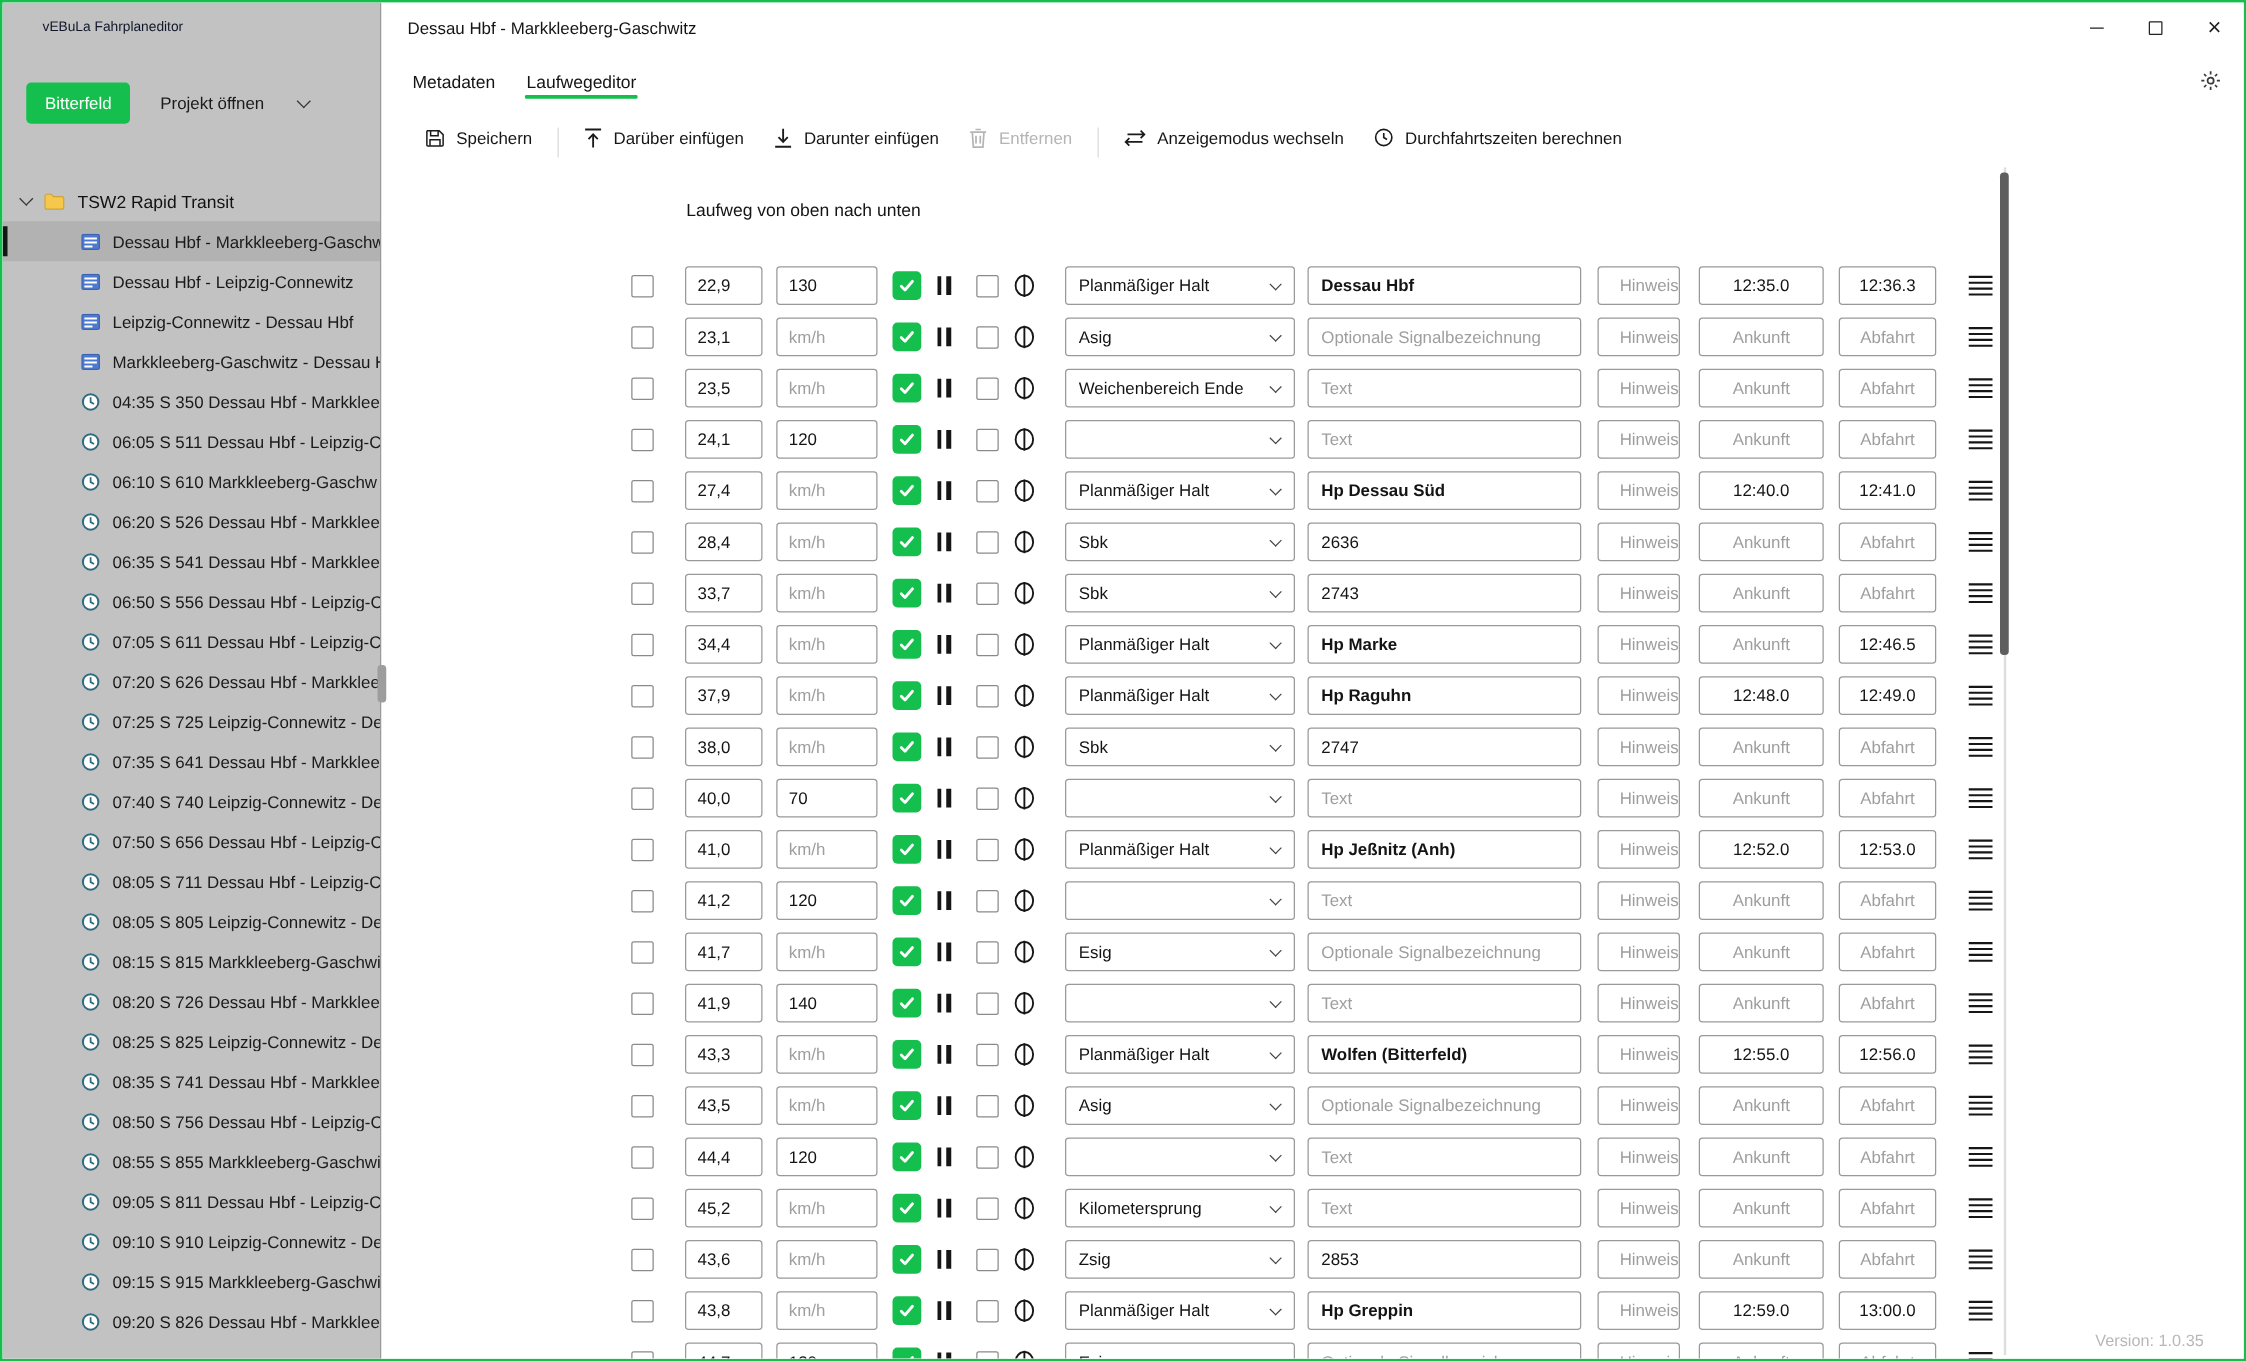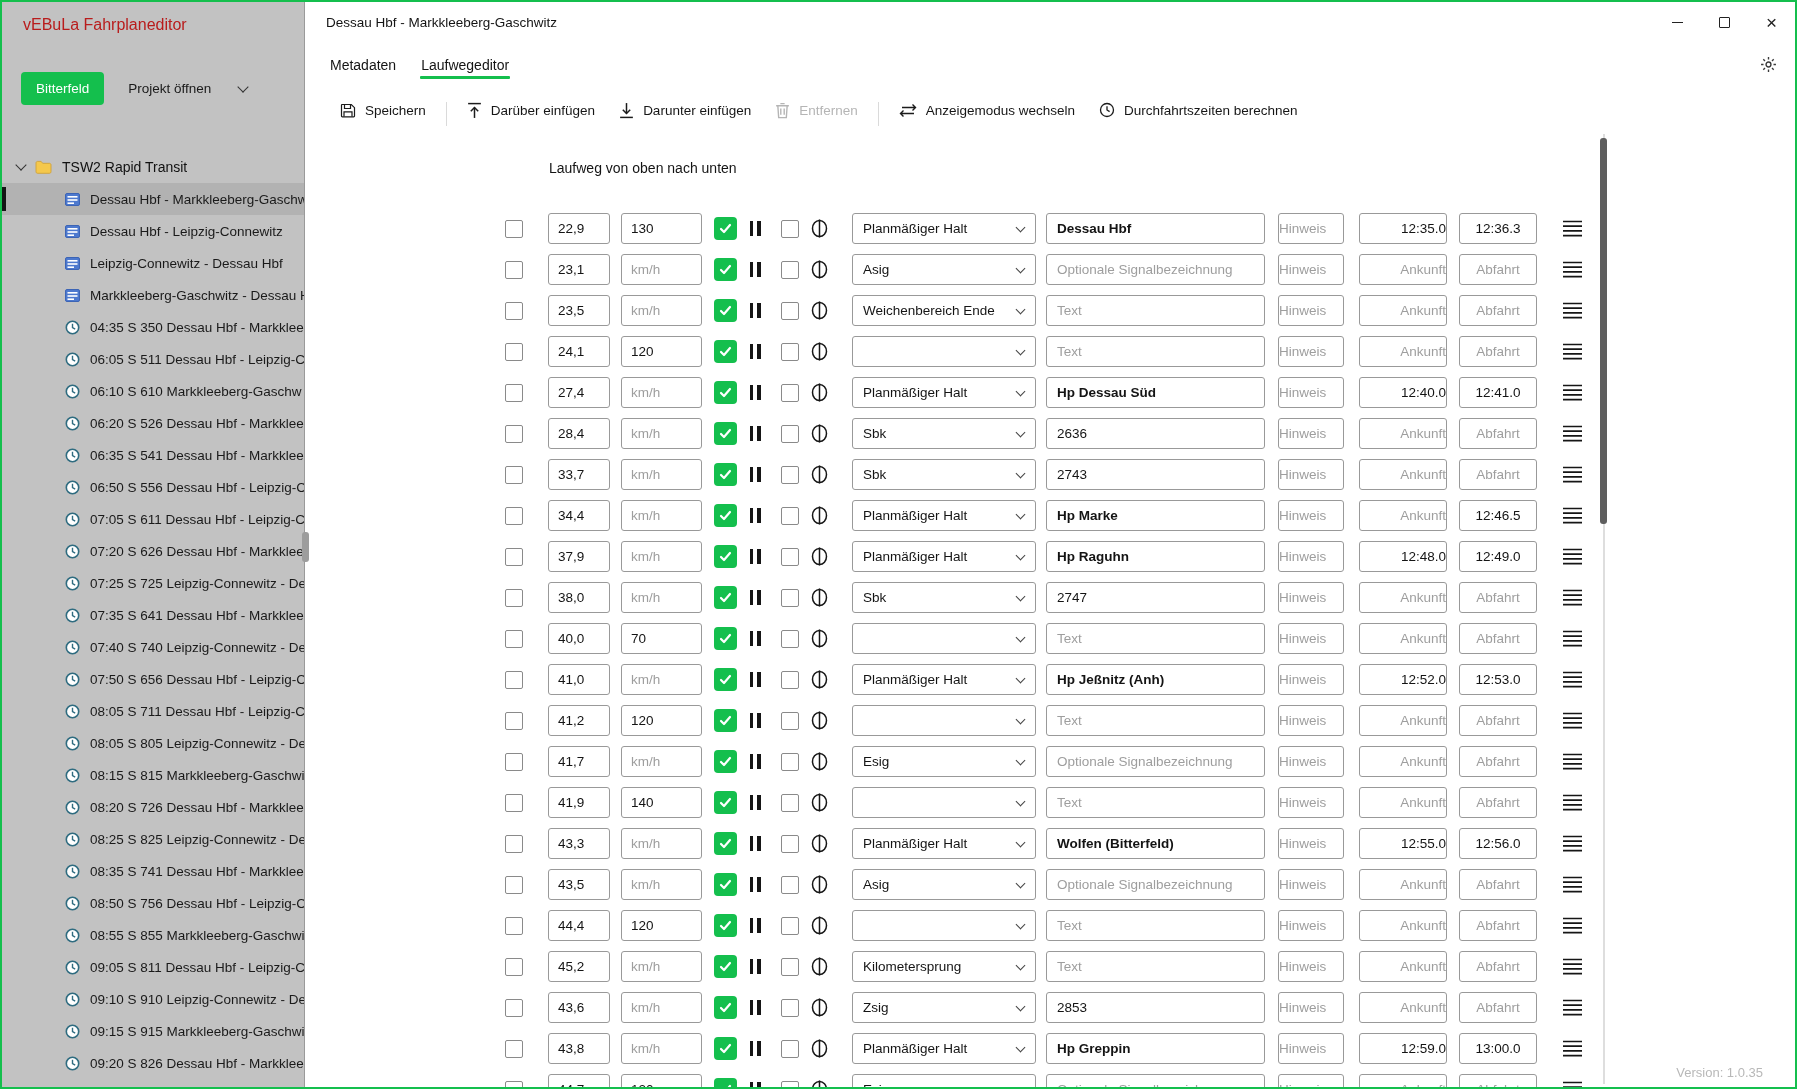--- a/index.html
+++ b/index.html
@@ -2,21 +2,21 @@
 <html><head>
 <meta charset="utf-8">
 <style>
   *{margin:0;padding:0;box-sizing:border-box}
   html,body{width:1797px;height:1089px;overflow:hidden}
   body{font-family:"Liberation Sans",sans-serif;background:#e9e9e9;color:#141414}
   .app{position:relative;width:1797px;height:1089px;background:#fff;border:2px solid #14BF4D;display:flex;overflow:hidden}
 
   
   .sidebar{width:302px;flex:none;background:#c2c2c2;position:relative;overflow:hidden}
-  .sb-title{padding:14px 0 0 21px;font-size:16px;color:#b91c1c;white-space:nowrap}
+  .sb-title{padding:14px 0 0 32px;font-size:11px;color:#0f172a;white-space:nowrap}
   .sb-actions{display:flex;align-items:center;margin:38px 0 0 19px}
   .btn-create{background:#14BF4D;color:#fff;border:none;border-radius:4px;height:33px;padding:0 15px;font-size:13.5px;font-family:inherit;cursor:pointer}
   .btn-open{display:flex;align-items:center;gap:28px;background:none;border:none;height:33px;padding:0 14px;margin-left:10px;font-size:13.5px;color:#1a1a1a;font-family:inherit;cursor:pointer}
   .chev-down{width:8px;height:8px;border-right:1.6px solid #333;border-bottom:1.6px solid #333;transform:rotate(45deg);margin-top:-4px;flex:none}
   .tree{margin-top:46px}
   .tree-root{display:flex;align-items:center;height:32px;padding-left:15px;gap:10px;font-size:14px;color:#111;white-space:nowrap;cursor:pointer}
   .tree-item{display:flex;align-items:center;height:32px;padding-left:63px;gap:10px;font-size:13.5px;color:#1a1a1a;white-space:nowrap;overflow:hidden;position:relative;cursor:pointer}
   .tree-item.selected{background:rgba(0,0,0,.08)}
   .tree-item.selected::before{content:"";position:absolute;left:0;top:4px;bottom:4px;width:4px;background:#151515}
   .t-icon{flex:none;display:flex;align-items:center}
@@ -57,22 +57,22 @@
   .f-speed{width:81px;margin-left:11px;padding:0 9px}
   .cb-active{margin-left:12px}
   .pause{margin-left:10px;width:16px;display:flex;gap:4px;justify-content:center;flex:none;cursor:pointer}
   .pause i{width:3.5px;height:15px;background:#161616;display:block}
   .cb2{margin-left:18px}
   .circ{margin-left:10px;display:flex;flex:none;cursor:pointer}
   .selectbox{margin-left:22px;width:184px;height:31px;border:1px solid #999;border-radius:3px;display:flex;align-items:center;padding:0 26px 0 10px;font-size:13.5px;color:#141414;position:relative;background:#fff;flex:none;cursor:pointer;white-space:nowrap;overflow:hidden}
   .selectbox .sc{position:absolute;right:11px;top:10px;width:7px;height:7px;border-right:1.5px solid #444;border-bottom:1.5px solid #444;transform:rotate(45deg)}
   .f-name{width:219px;margin-left:10px;padding:0 10px}
   .f-name.bold{font-weight:bold}
-  .f-hinweis{width:66px;margin-left:13px;text-align:left}
-  .f-ankunft{width:88px;margin-left:15px;text-align:right}
+  .f-hinweis{width:66px;margin-left:13px;text-align:right}
+  .f-ankunft{width:100px;margin-left:15px;text-align:center}
   .f-abfahrt{width:78px;margin-left:12px;text-align:center}
   .drag{margin-left:25px;display:flex;flex:none;cursor:grab}
   .vscroll{position:absolute;left:1295px;top:8px;bottom:3px;width:8px}
   .vscroll .track{position:absolute;left:3px;top:0;bottom:0;width:2px;background:#dedede}
   .vscroll .thumb{position:absolute;left:0;top:4px;width:7px;height:386px;background:#5e5e5e;border-radius:3px;cursor:pointer}
   .version{position:absolute;right:32px;bottom:7px;font-size:13px;color:#b8b8b8}
 </style>
 </head>
 <body>
 

